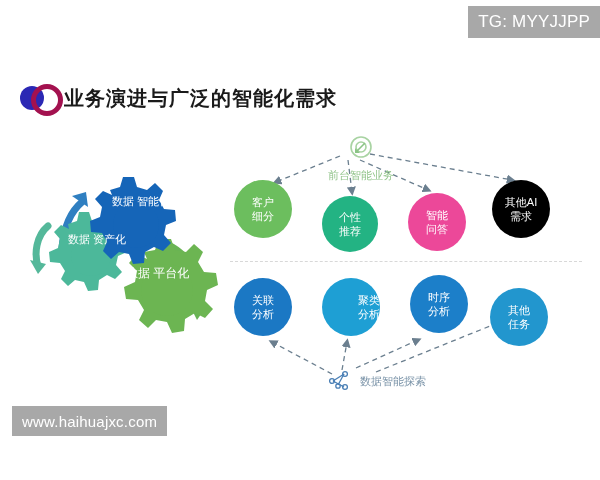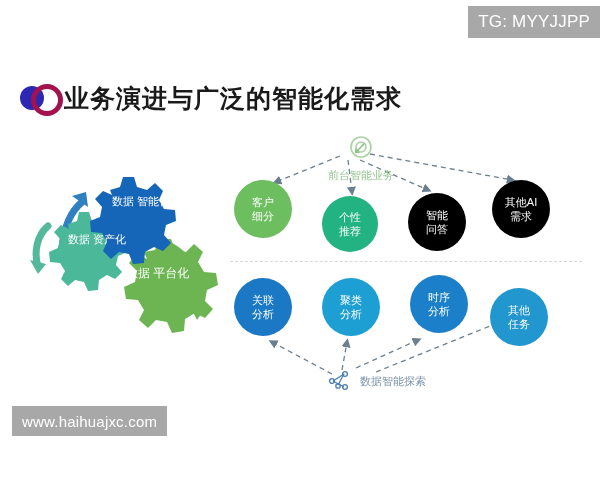--- a/index.html
+++ b/index.html
@@ -73,21 +73,21 @@
     position: absolute;
     left: 13px;
     top: 3px;
     width: 22px;
     height: 22px;
     border-radius: 50%;
     border: 5px solid #a3114f;
     box-sizing: content-box;
   }
   #title-text {
-    font-size: 25px;
+    font-size: 20px;
     color: #1a1a1a;
     font-weight: 600;
     letter-spacing: 1px;
     white-space: nowrap;
     text-align: center;
   }
 
   
   #gears {
     position: absolute;
@@ -144,21 +144,21 @@
   .bubble span { display: block; }
 
   
   #b-seg   { left: 6px;   top: 50px;  width: 58px; height: 58px; background: #6cbe5e; }
   #b-rec   { left: 94px;  top: 66px;  width: 56px; height: 56px; background: #23b383; }
   #b-qa    { left: 180px; top: 63px;  width: 58px; height: 58px; background: #6fbd55; }
   #b-other { left: 264px; top: 50px;  width: 58px; height: 58px; background: #2fbe8a; }
 
   
   #b-assoc { left: 6px;   top: 148px; width: 58px; height: 58px; background: #1b78c4; }
-  #b-clust { left: 94px;  top: 148px; width: 58px; height: 58px; background: #1e9fd4; }
+  #b-clust { left: 94px;  top: 148px; width: 58px; height: 58px; background: #1e9fd4; align-items: flex-end; }
   #b-ts    { left: 182px; top: 145px; width: 58px; height: 58px; background: #1c7fc9; }
   #b-task  { left: 262px; top: 158px; width: 58px; height: 58px; background: #2296ce; }
 
   
   .node-cap {
     position: absolute;
     display: flex;
     align-items: center;
     gap: 8px;
     white-space: nowrap;
@@ -299,21 +299,21 @@
     </div>
 
     <div class="bubble" id="b-seg" style="background: rgb(108, 190, 94);">
       <span>客户</span>
       <span>细分</span>
     </div>
     <div class="bubble" id="b-rec" style="background: rgb(35, 179, 131);">
       <span>个性</span>
       <span>推荐</span>
     </div>
-    <div class="bubble" id="b-qa" style="background: #000000;">
+    <div class="bubble" id="b-qa" style="background: #ec4899;">
       <span>智能</span>
       <span>问答</span>
     </div>
     <div class="bubble" id="b-other" style="background: #000000;">
       <span>其他AI</span>
       <span>需求</span>
     </div>
 
     <div class="bubble" id="b-assoc" style="background: rgb(27, 120, 196);">
       <span>关联</span>

